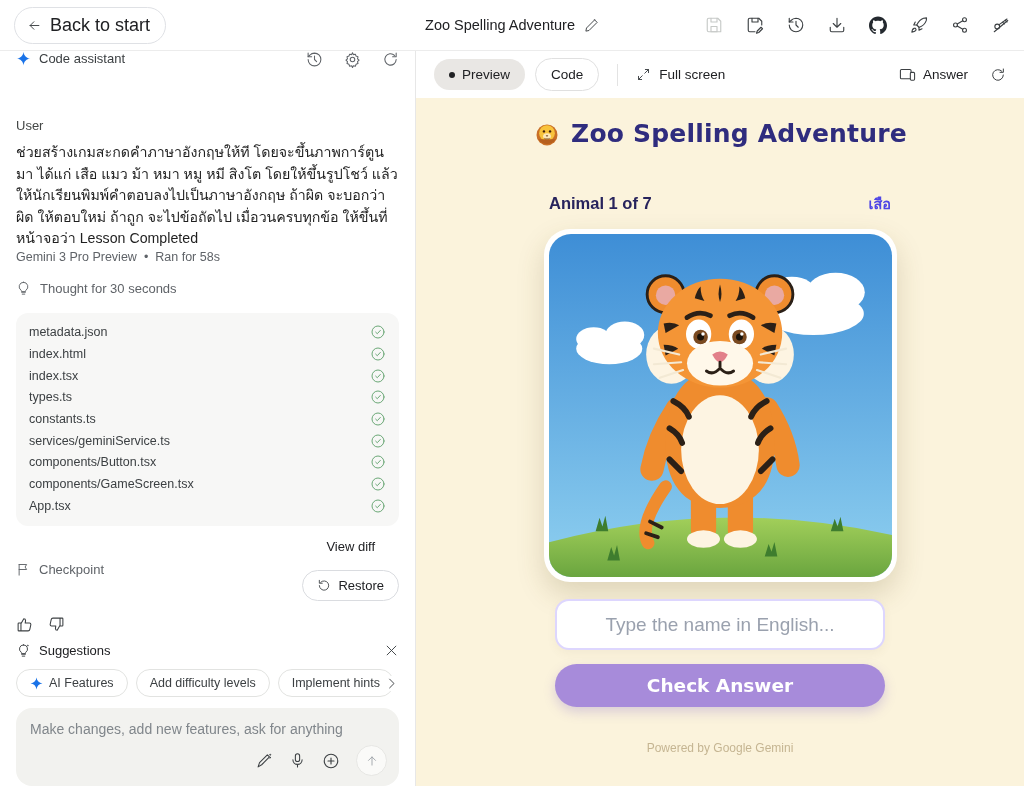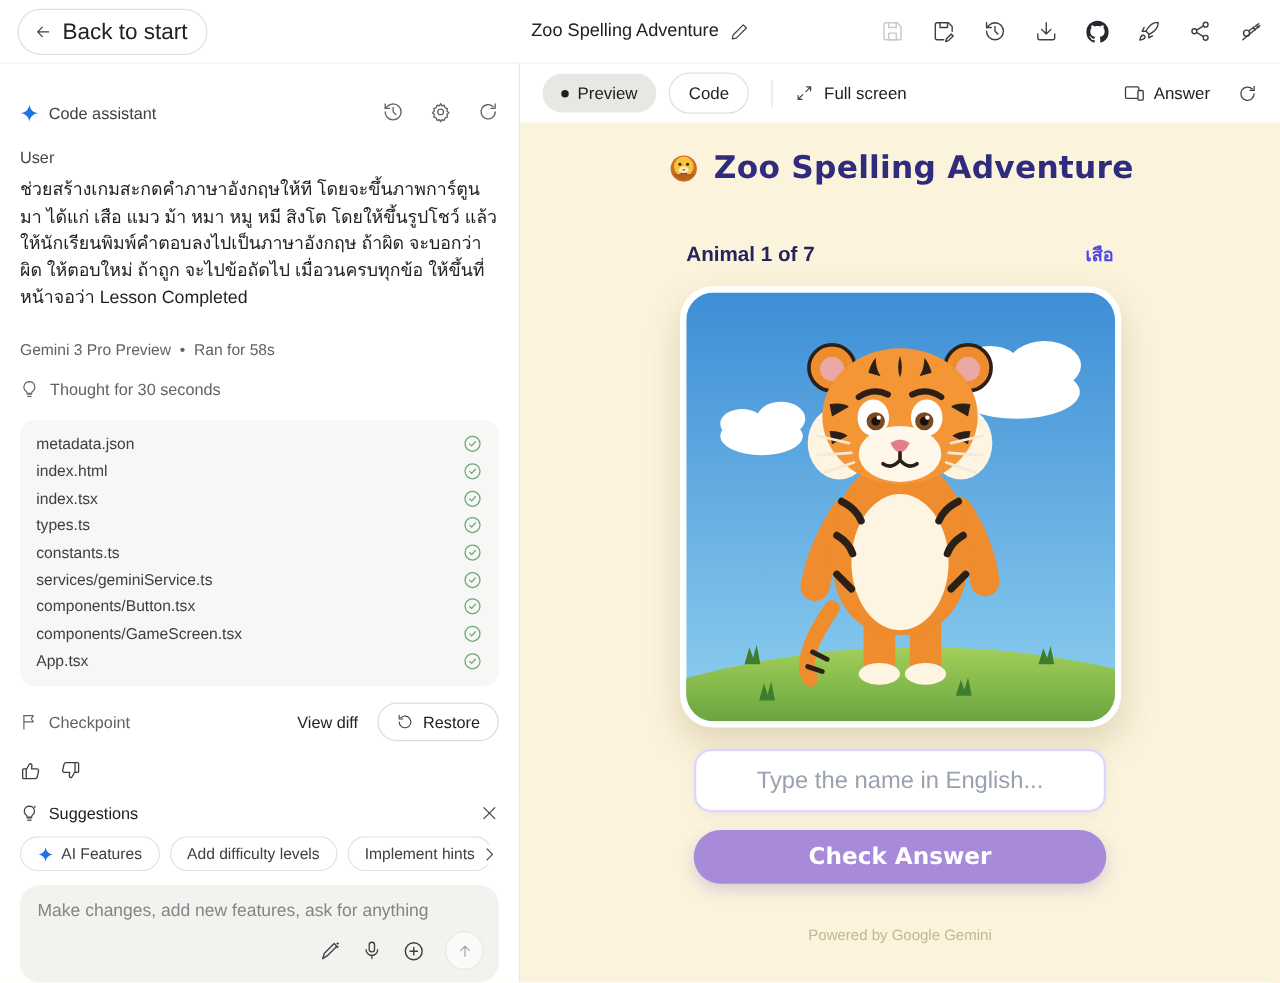--- a/index.html
+++ b/index.html
@@ -24,35 +24,35 @@
   svg.ic.dim { stroke:#c6c9c7; }
   svg.ic.gray { stroke:#5f6368; }
 
   
   .main { flex:1; display:flex; min-height:0; border-top:1px solid #ececec; }
   .left { width:416px; flex:0 0 416px; border-right:1px solid #e7e7e7; position:relative;
     display:flex; flex-direction:column; background:#fff; }
   .right { flex:1; display:flex; flex-direction:column; min-width:0; }
 
   
-  .as-header { height:47px; flex:0 0 47px; display:flex; align-items:flex-end; padding:0 16px;
+  .as-header { height:47px; flex:0 0 47px; display:flex; align-items:flex-start; padding:0 16px;
     gap:8px; }
   .as-title { font-size:13px; color:#3c4043; }
   .as-header .hicons { margin-left:auto; display:flex; gap:21px; }
   .as-body { padding:14px 16px 0 16px; font-size:13px; }
   .user-label { font-size:13px; color:#444746; margin-top:6px; }
   .user-msg { margin-top:9px; font-size:14.2px; line-height:21.5px; color:#1f1f1f; }
-  .meta-row { margin-top:23px; font-size:12.5px; color:#5f6368; display:flex; gap:7px; align-items:center; }
+  .meta-row { margin-top:0; font-size:12.5px; color:#5f6368; display:flex; gap:7px; align-items:center; }
   .thought-row { margin-top:17px; display:flex; align-items:center; gap:9px; font-size:13px; color:#5f6368; }
   .files-card { margin-top:17px; background:#f7f7f6; border-radius:12px; padding:9px 13px; }
   .file-row { display:flex; align-items:center; justify-content:space-between; height:21.7px; }
   .file-name { font-size:12.5px; color:#3c4043; }
   .cp-row { margin-top:13px; display:flex; align-items:center; gap:8px; }
   .cp-label { font-size:13px; color:#5f6368; }
-  .cp-actions { margin-left:auto; display:flex; align-items:center; gap:16px; }
+  .cp-actions { margin-left:auto; display:flex; align-items:center; gap:16px;flex-direction:column; }
   .viewdiff { font-size:13px; color:#202124; cursor:pointer; }
   .restore-btn { display:flex; align-items:center; gap:7px; border:1px solid #dadce0;
     border-radius:18px; padding:7px 14px; font-size:13px; color:#202124; background:#fff; cursor:pointer; }
   .thumbs { margin-top:15px; display:flex; gap:15px; }
 
   .left-bottom { position:absolute; left:0; right:0; bottom:0; background:#fff; padding:10px 16px 0 16px; }
   .sugg-head { display:flex; align-items:flex-end; gap:8px; font-size:13px; color:#202124; }
   .sugg-close { margin-left:auto; cursor:pointer; display:flex; }
   .chips { margin-top:11px; display:flex; gap:8px; overflow:hidden; position:relative; padding-right:20px; }
   .chip { flex:0 0 auto; display:flex; align-items:center; gap:6px; border:1px solid #e2e3e1;

